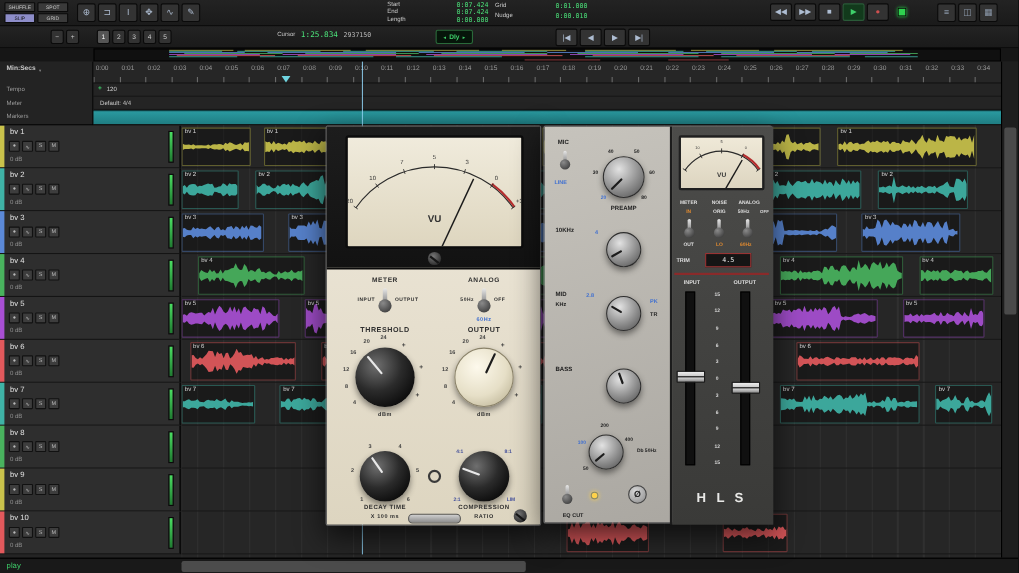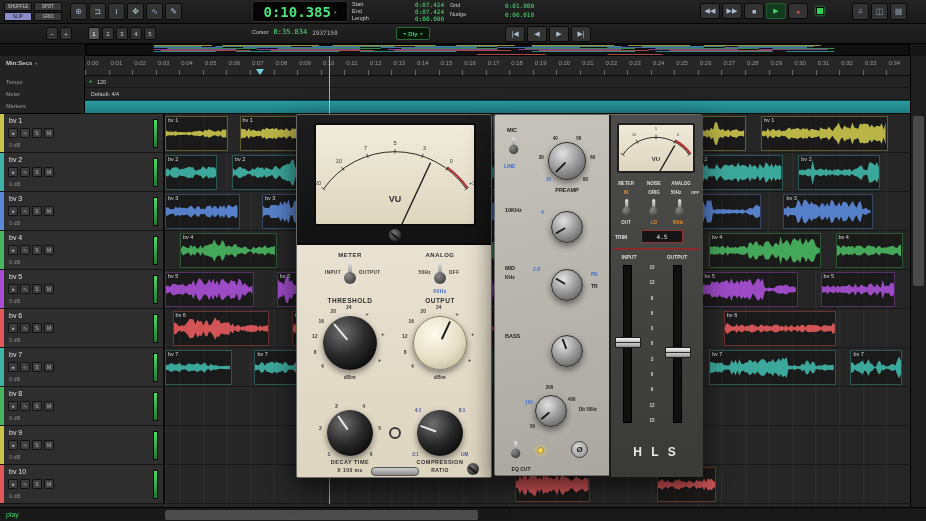--- a/index.html
+++ b/index.html
@@ -77,24 +77,20 @@
       </div>
     <div id="tools" class="abs" style="left:70px;top:3px;display:flex;gap:2px">
         <div class="toolbtn">⊕</div>
         <div class="toolbtn">⊐</div>
         <div class="toolbtn">I</div>
         <div class="toolbtn">✥</div>
         <div class="toolbtn">∿</div>
         <div class="toolbtn">✎</div>
       </div>
 
-    <div class="abs" style="left:252px;top:1px;width:96px;height:21px;background:#050505;border:1px solid #2e2e2e;border-radius:2px;display:flex;align-items:center;justify-content:center;gap:3px">
-      <span class="lcd" style="font-size:14px;font-weight:bold">0:10.385</span>
-      <span style="font-size:5px;color:#777">▾</span>
-    </div>
 
     <div class="abs" style="left:352px;top:1px;width:92px">
       <div style="display:flex;justify-content:space-between;height:7px">
         <span class="tlab">Start</span>
         <span class="lcd" style="font-size:6px">0:07.424</span>
       </div>
       <div style="display:flex;justify-content:space-between;height:7px">
         <span class="tlab">End</span>
         <span class="lcd" style="font-size:6px">0:07.424</span>
       </div>
@@ -138,21 +134,21 @@
     <div id="zpresets" class="abs" style="left:88px;top:3px;display:flex;gap:2px">
         <div class="zbtn active">1</div>
         <div class="zbtn">2</div>
         <div class="zbtn">3</div>
         <div class="zbtn">4</div>
         <div class="zbtn">5</div>
       </div>
 
     <div class="abs" style="left:252px;top:4px;display:flex;align-items:center;gap:5px">
       <span class="tlab">Cursor</span>
-      <span class="lcd" style="font-size:7px">0:35.834</span>
+      <span class="lcd" style="font-size:7px">1:25.834</span>
       <span style="font-family:'DejaVu Sans Mono',monospace;font-size:6px;color:#b9b9b9">2937150</span>
     </div>
 
     <div class="abs" style="left:396px;top:3px;width:34px;height:13px;border:1px solid #2a6a3a;background:#06150a;border-radius:2px;display:flex;align-items:center;justify-content:center;gap:2px">
       <span style="font-size:4px;color:#3ed06a">◄</span>
       <span style="font-size:6px;color:#3ed06a;font-weight:bold">Dly</span>
       <span style="font-size:4px;color:#3ed06a">►</span>
     </div>
 
     <div id="navbtns" class="abs" style="left:505px;top:2px;display:flex;gap:2px">

